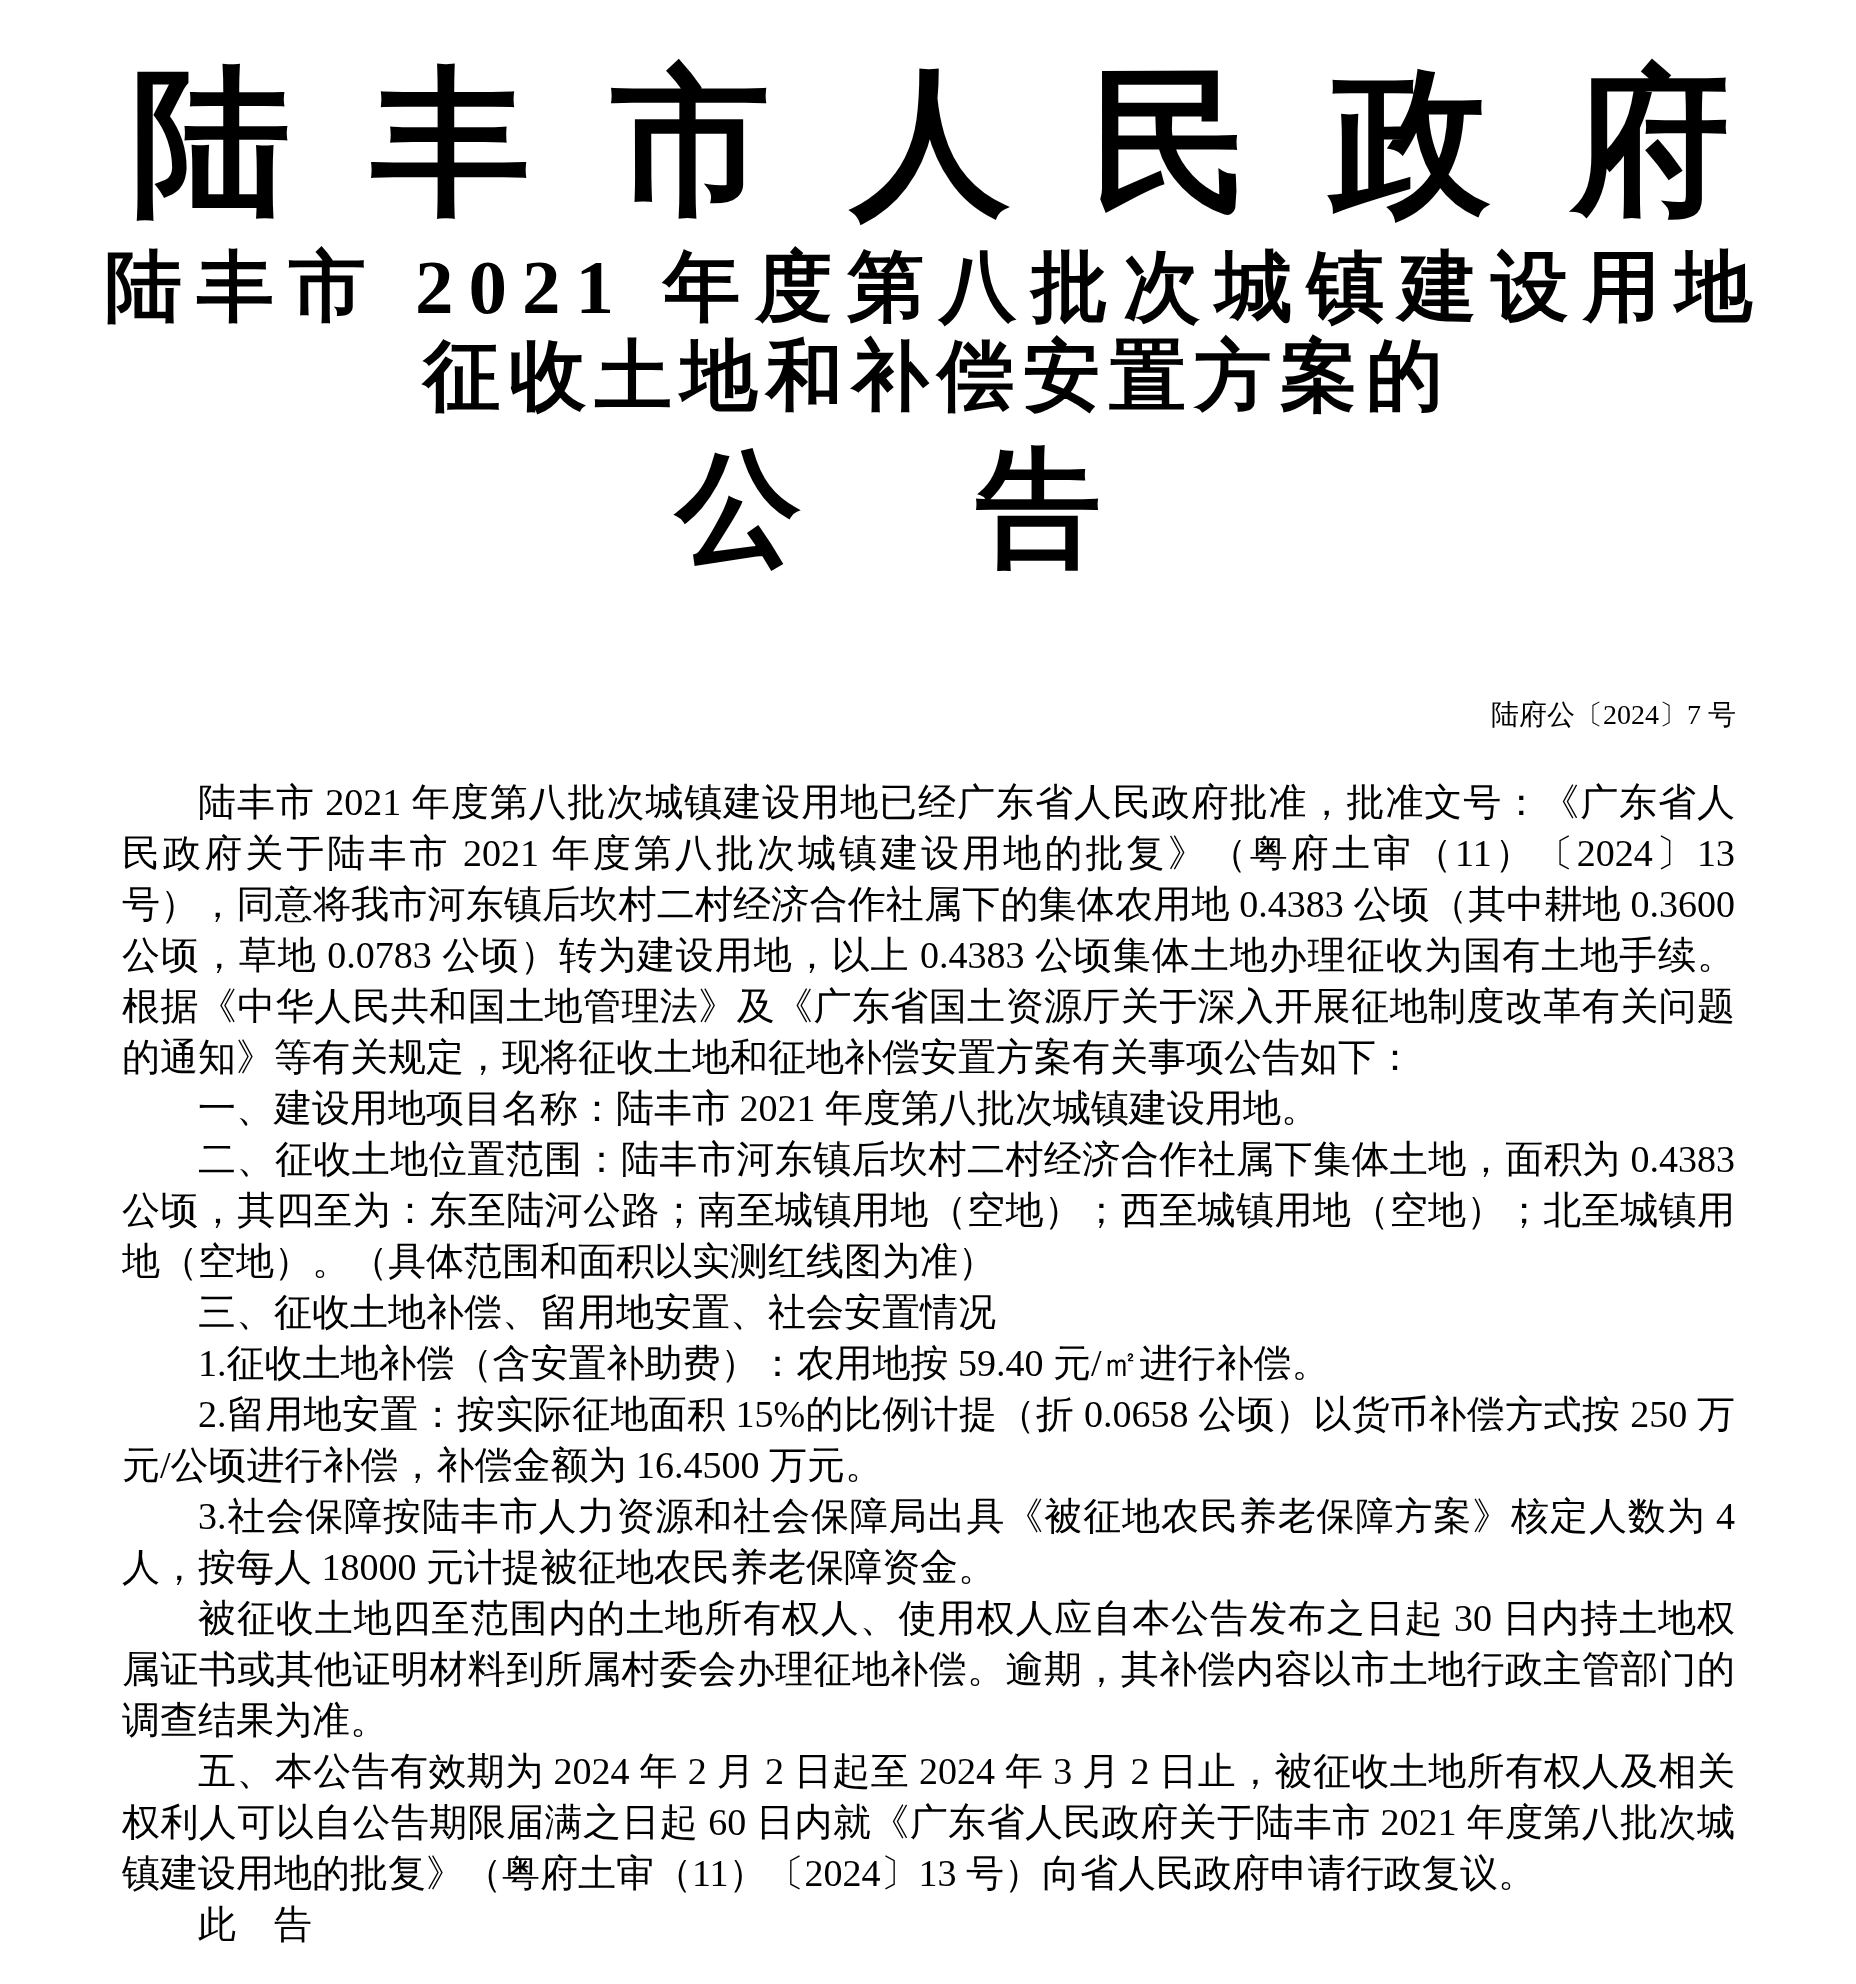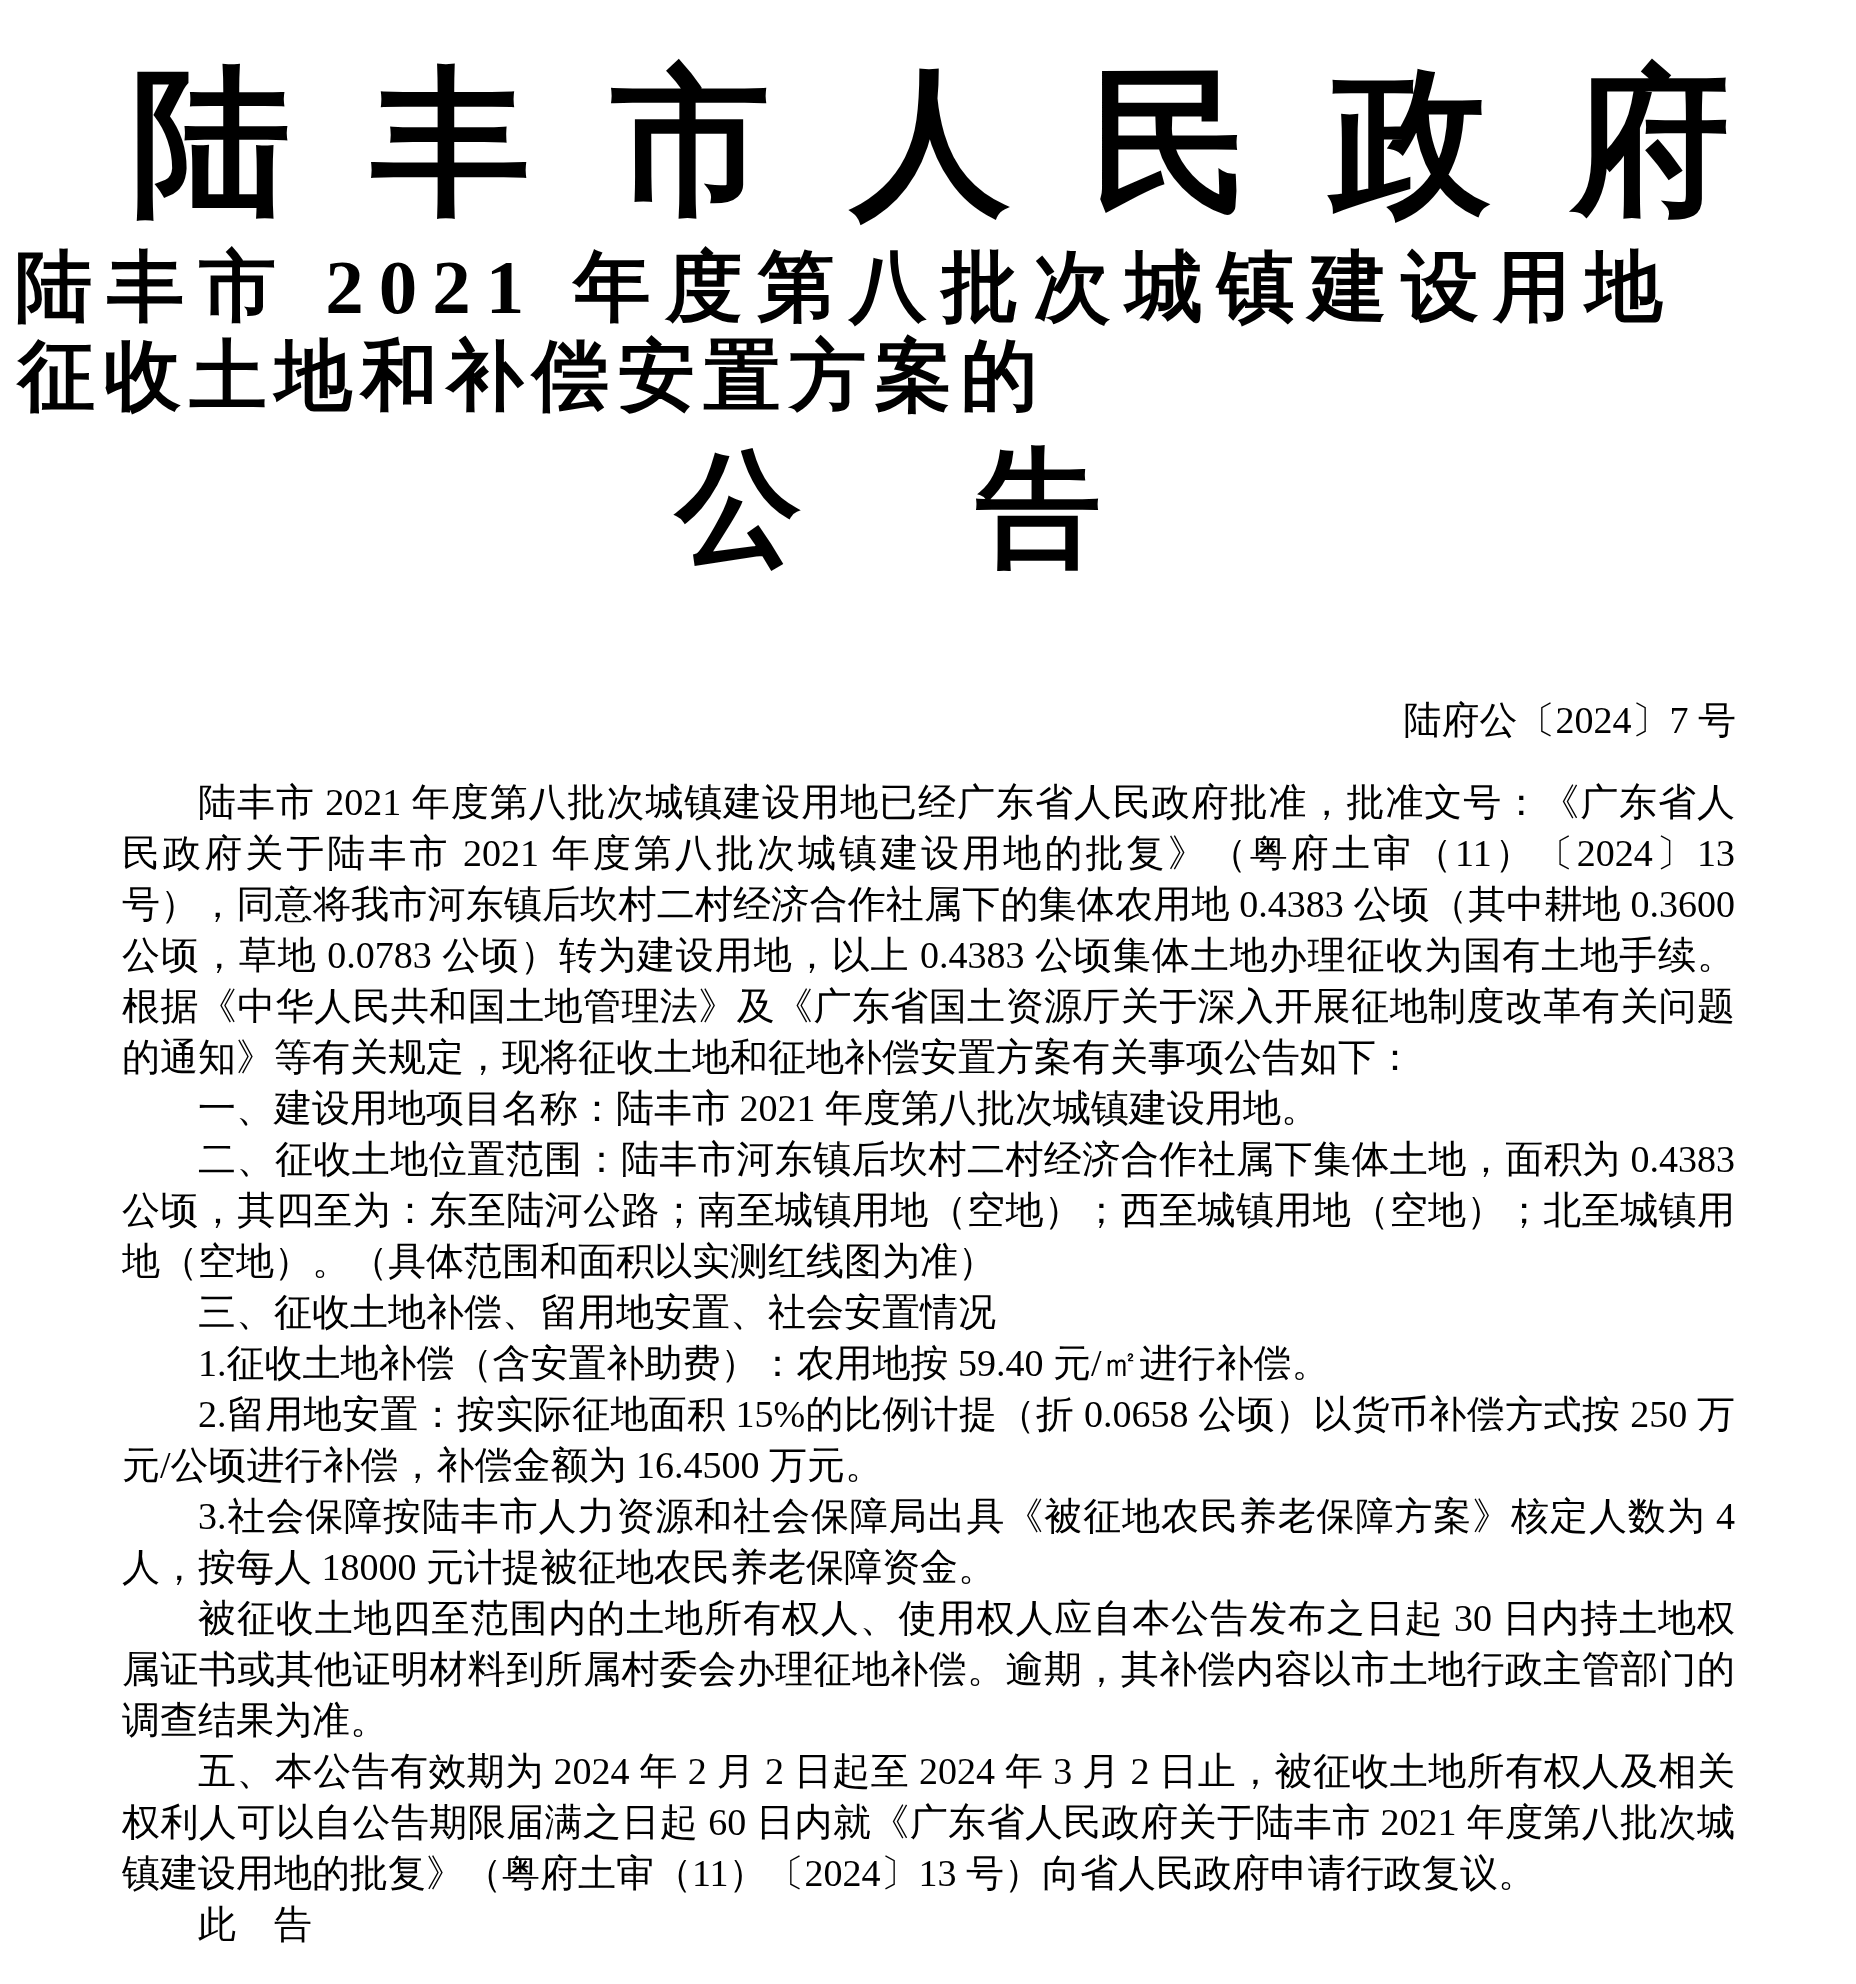--- a/index.html
+++ b/index.html
@@ -6,30 +6,30 @@
   .sheet{
     position:relative;width:1857px;height:2629px;background:#fff;overflow:hidden;
     font-family:"Liberation Serif","DejaVu Serif",serif;color:#000;
   }
   .main-title{
     position:absolute;top:60px;left:8px;width:100%;box-sizing:border-box;
     text-align:center;font-size:159px;line-height:1.05;font-weight:bold;
     letter-spacing:81px;padding-left:69px;white-space:nowrap;
   }
   .sub1,.sub2{
-    position:absolute;left:0;width:100%;box-sizing:border-box;text-align:left;
+    position:absolute;left:0;width:100%;box-sizing:border-box;text-align:center;
     font-weight:bold;font-size:77px;line-height:1.0;white-space:nowrap;
   }
   .sub1{top:249px;letter-spacing:15px;padding-left:15px;}
   .sub2{top:338px;letter-spacing:8.7px;padding-left:18px;}
   .gonggao{
     position:absolute;top:444px;left:0;width:100%;box-sizing:border-box;text-align:center;
     font-size:125px;line-height:1.05;font-weight:bold;letter-spacing:175px;padding-left:95px;white-space:nowrap;
   }
-  .docnum{position:absolute;top:698px;right:121px;font-size:38px;line-height:1.2;}
+  .docnum{position:absolute;top:698px;right:121px;font-size:28px;line-height:1.2;}
   .main-body{
     position:absolute;left:122px;top:777px;width:1613px;
     font-size:38px;line-height:51px;text-align:justify;
   }
   .main-body p{margin:0;text-indent:2em;}
 </style>
 </head>
 <body>
 
 <div class="sheet">

